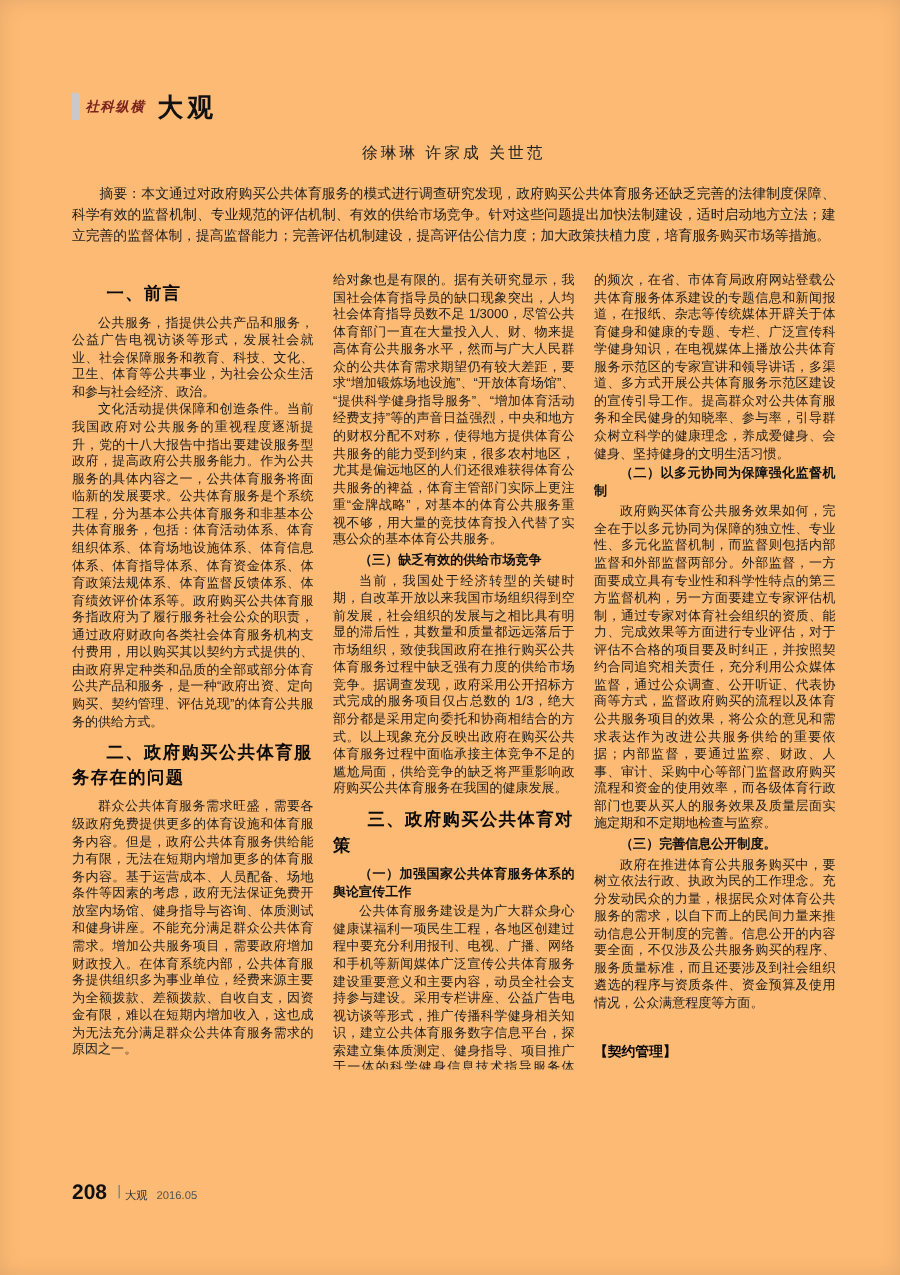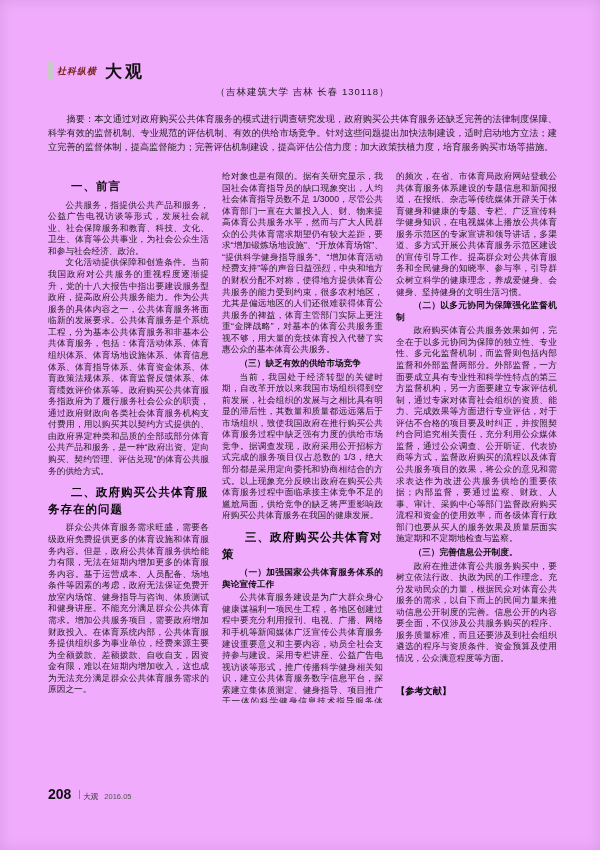--- a/index.html
+++ b/index.html
@@ -1,20 +1,20 @@
 <!DOCTYPE html>
 <html lang="zh"><head>
 <meta charset="utf-8">
 <style>
   html,body{margin:0;padding:0;background:#d9d9d9;}
   .page{
     position:relative;
     width:600px;height:850px;
     margin:0 auto;
-    background:#f0abfc;
+    background:#fdba74;
     box-sizing:border-box;
     padding:60px 43px 0 48px;
     font-family:"Liberation Sans","DejaVu Sans",sans-serif;
     color:#222;
     box-shadow:inset 0 0 14px rgba(0,0,0,0.10);
     overflow:hidden;
   }
   
   .masthead{display:flex;align-items:center;height:22px;}
   .logo-bar{display:inline-block;width:5px;height:18px;background:#c9c9c9;margin-right:4px;}
@@ -60,21 +60,21 @@
 <body>
 
 <div class="page">
 
   <div class="masthead">
     <span class="logo-bar"></span>
     <span class="logo-small">社科纵横</span>
     <span class="logo-large">大观</span>
   </div>
 
-  <div class="affiliation">（吉林建筑大学  吉林  长春  130118）</div>
+  <div class="authors">徐琳琳  许家成  关世范</div>
 
   <p class="abstract">摘要：本文通过对政府购买公共体育服务的模式进行调查研究发现，政府购买公共体育服务还缺乏完善的法律制度保障、科学有效的监督机制、专业规范的评估机制、有效的供给市场竞争。针对这些问题提出加快法制建设，适时启动地方立法；建立完善的监督体制，提高监督能力；完善评估机制建设，提高评估公信力度；加大政策扶植力度，培育服务购买市场等措施。</p>
 
   <div class="columns">
 
     <div class="col">
       <h2 class="h2">一、前言</h2>
       <p class="p">公共服务，指提供公共产品和服务，公益广告电视访谈等形式，发展社会就业、社会保障服务和教育、科技、文化、卫生、体育等公共事业，为社会公众生活和参与社会经济、政治。</p>
       <p class="p">文化活动提供保障和创造条件。当前我国政府对公共服务的重视程度逐渐提升，党的十八大报告中指出要建设服务型政府，提高政府公共服务能力。作为公共服务的具体内容之一，公共体育服务将面临新的发展要求。公共体育服务是个系统工程，分为基本公共体育服务和非基本公共体育服务，包括：体育活动体系、体育组织体系、体育场地设施体系、体育信息体系、体育指导体系、体育资金体系、体育政策法规体系、体育监督反馈体系、体育绩效评价体系等。政府购买公共体育服务指政府为了履行服务社会公众的职责，通过政府财政向各类社会体育服务机构支付费用，用以购买其以契约方式提供的、由政府界定种类和品质的全部或部分体育公共产品和服务，是一种“政府出资、定向购买、契约管理、评估兑现”的体育公共服务的供给方式。</p>
       <h2 class="h2">二、政府购买公共体育服务存在的问题</h2>
@@ -90,21 +90,21 @@
       <p class="sub">（一）加强国家公共体育服务体系的舆论宣传工作</p>
       <p class="p">公共体育服务建设是为广大群众身心健康谋福利一项民生工程，各地区创建过程中要充分利用报刊、电视、广播、网络和手机等新闻媒体广泛宣传公共体育服务建设重要意义和主要内容，动员全社会支持参与建设。采用专栏讲座、公益广告电视访谈等形式，推广传播科学健身相关知识，建立公共体育服务数字信息平台，探索建立集体质测定、健身指导、项目推广于一体的科学健身信息技术指导服务体系。各地方体育局及地方体育局工作人员要具备与媒体和舆论打交道的能力，正确认识公共体育服务体系建设宣传舆论的重要性，加强与媒体沟通协调，力争更多的地方媒体增加宣传公共体育服务信息</p>
     </div>
 
     <div class="col">
       <p class="p noindent">的频次，在省、市体育局政府网站登载公共体育服务体系建设的专题信息和新闻报道，在报纸、杂志等传统媒体开辟关于体育健身和健康的专题、专栏、广泛宣传科学健身知识，在电视媒体上播放公共体育服务示范区的专家宣讲和领导讲话，多渠道、多方式开展公共体育服务示范区建设的宣传引导工作。提高群众对公共体育服务和全民健身的知晓率、参与率，引导群众树立科学的健康理念，养成爱健身、会健身、坚持健身的文明生活习惯。</p>
       <p class="sub">（二）以多元协同为保障强化监督机制</p>
       <p class="p">政府购买体育公共服务效果如何，完全在于以多元协同为保障的独立性、专业性、多元化监督机制，而监督则包括内部监督和外部监督两部分。外部监督，一方面要成立具有专业性和科学性特点的第三方监督机构，另一方面要建立专家评估机制，通过专家对体育社会组织的资质、能力、完成效果等方面进行专业评估，对于评估不合格的项目要及时纠正，并按照契约合同追究相关责任，充分利用公众媒体监督，通过公众调查、公开听证、代表协商等方式，监督政府购买的流程以及体育公共服务项目的效果，将公众的意见和需求表达作为改进公共服务供给的重要依据；内部监督，要通过监察、财政、人事、审计、采购中心等部门监督政府购买流程和资金的使用效率，而各级体育行政部门也要从买人的服务效果及质量层面实施定期和不定期地检查与监察。</p>
       <p class="sub">（三）完善信息公开制度。</p>
       <p class="p">政府在推进体育公共服务购买中，要树立依法行政、执政为民的工作理念。充分发动民众的力量，根据民众对体育公共服务的需求，以自下而上的民间力量来推动信息公开制度的完善。信息公开的内容要全面，不仅涉及公共服务购买的程序、服务质量标准，而且还要涉及到社会组织遴选的程序与资质条件、资金预算及使用情况，公众满意程度等方面。</p>
-      <p class="refs-title">【参考文献】</p>
+      <p class="refs-title">【契约管理】</p>
       <p class="ref">[1] 周爱光．从体育公共服务的概念审视政府的地位和作用 [J]．体育科学，2012（05）：64- 70.</p>
 
     </div>
 
   </div>
 
   <div class="footer">
     <span class="page-num">208</span>
     <span class="footer-sep"></span>
     <span class="footer-journal">大观</span>

